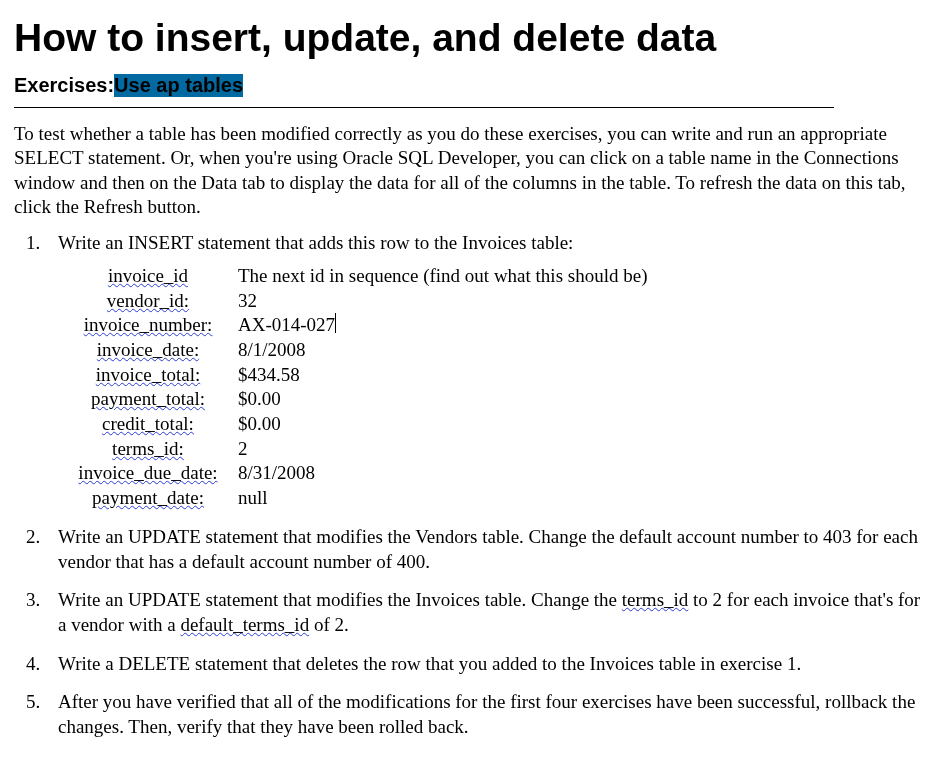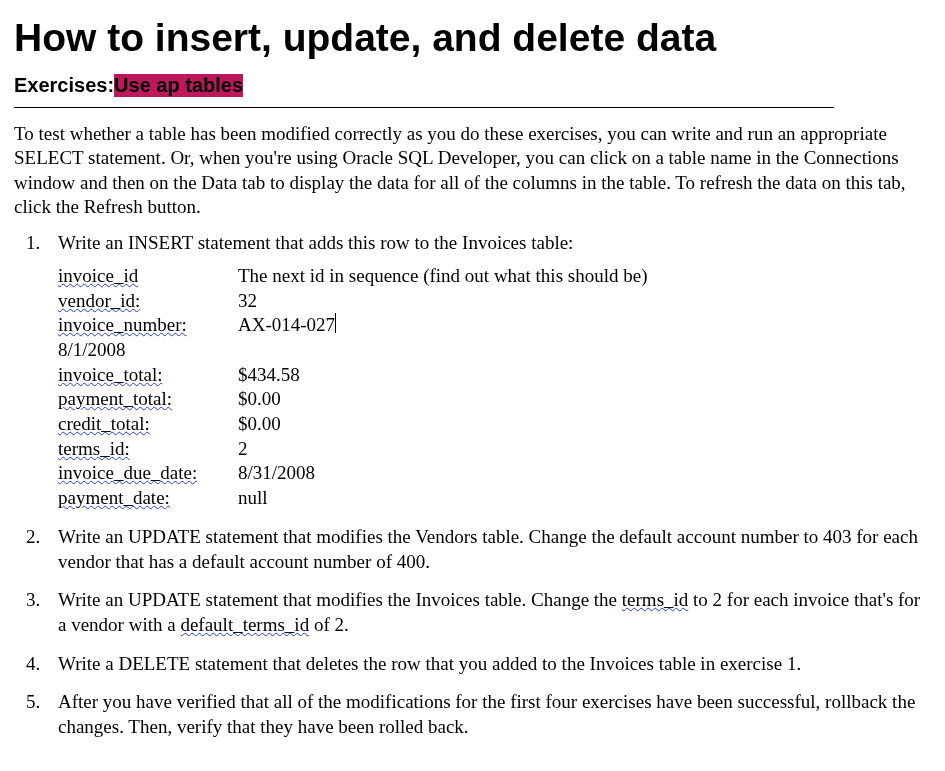--- a/index.html
+++ b/index.html
@@ -26,21 +26,21 @@
     padding-bottom: 2px;
     display: flex;
     align-items: baseline;
   }
   .h2-rule {
     border-bottom: 1px solid #000;
     width: 820px;
     margin-bottom: 14px;
   }
   .highlight {
-    background: #be185d;
+    background: #0369a1;
   }
   .intro {
     margin: 0 6px 12px 0;
     line-height: 1.28;
   }
   ol.exercises {
     margin: 0;
     padding-left: 12px;
     list-style: none;
     counter-reset: ex;
@@ -58,20 +58,21 @@
     left: 0;
     top: 0;
   }
   .fields {
     margin-top: 8px;
     margin-left: 0px;
   }
   .frow {
     display: flex;
     line-height: 1.3;
+    text-align: center;
   }
   .fname {
     width: 180px;
     flex-shrink: 0;
   }
   .squig {
     display: inline-block;
     text-decoration-line: underline;
     text-decoration-style: wavy;
     text-decoration-color: #2a3bd6;
@@ -111,20 +112,21 @@
       </div>
       <div class="frow">
         <span class="fname"><span class="squig">vendor_id:</span></span>
         <span>32</span>
       </div>
       <div class="frow">
         <span class="fname"><span class="squig">invoice_number:</span></span>
         <span><span>AX-014-027</span><span class="cursor"></span></span>
       </div>
       <div class="frow">
+        <span class="fname"><span class="squig">invoice_date:</span></span>
         <span>8/1/2008</span>
       </div>
       <div class="frow">
         <span class="fname"><span class="squig">invoice_total:</span></span>
         <span>$434.58</span>
       </div>
       <div class="frow">
         <span class="fname"><span class="squig">payment_total:</span></span>
         <span>$0.00</span>
       </div>

